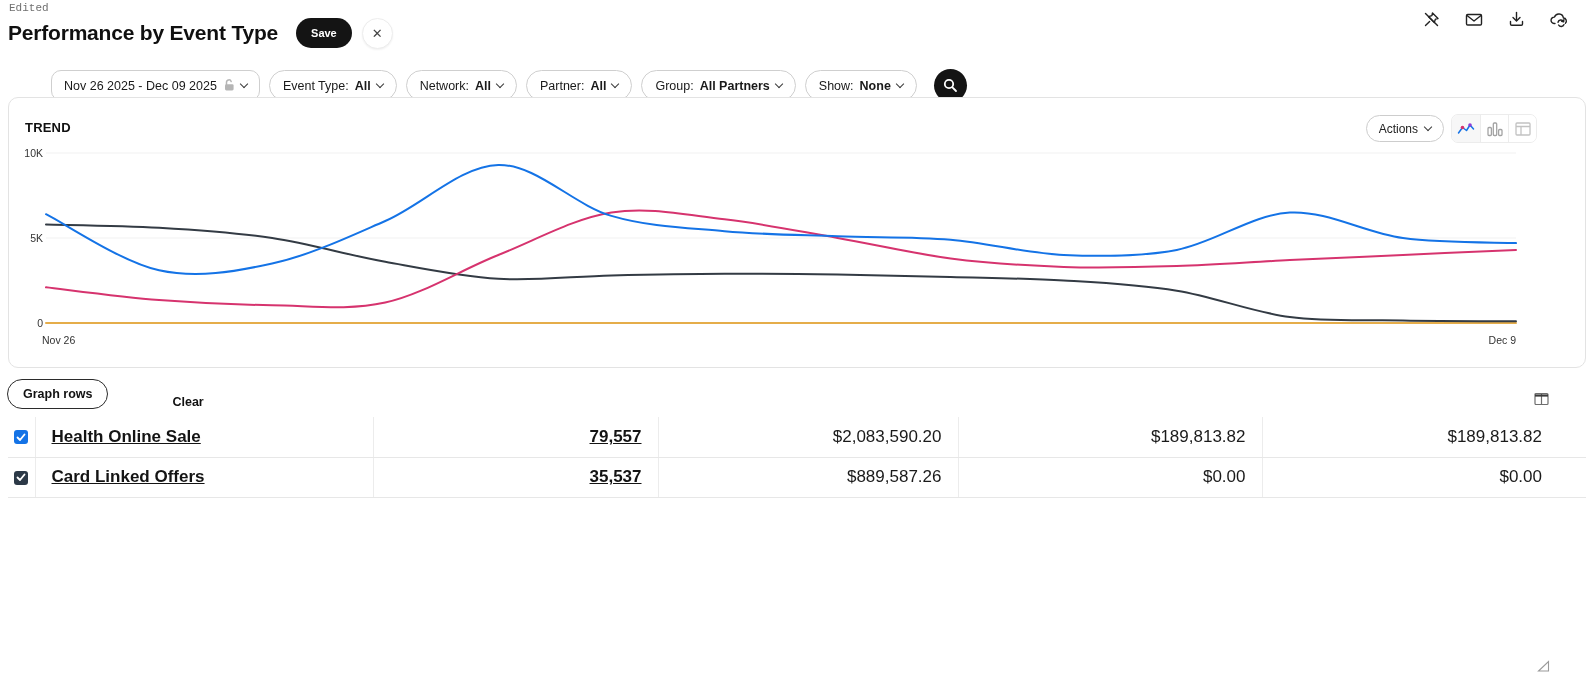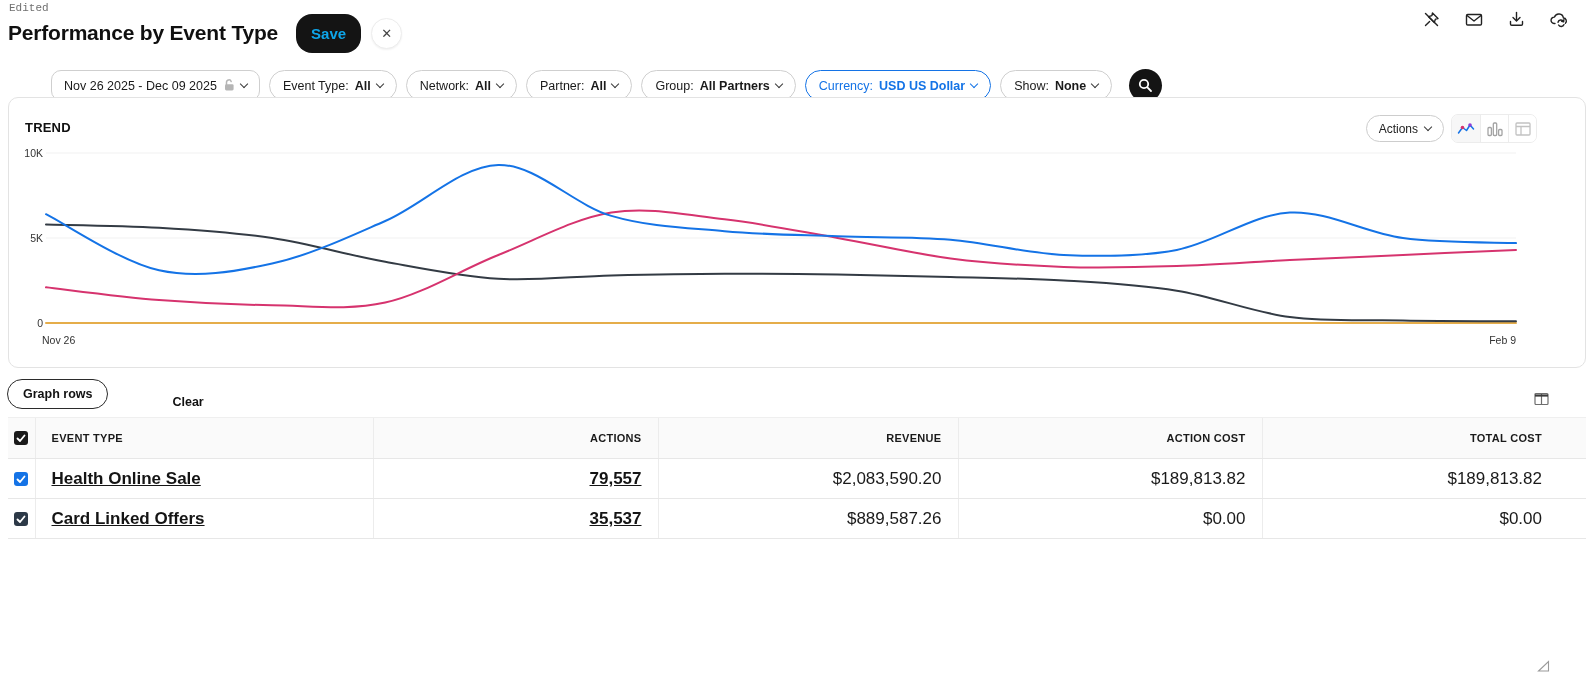--- a/index.html
+++ b/index.html
@@ -7,22 +7,22 @@
   body {
     width:1594px; height:675px; position:relative; overflow:hidden;
     font-family:"Liberation Sans", sans-serif; color:#1a1a1a;
     -webkit-font-smoothing:antialiased;
   }
   
   .edited { margin:2px 0 0 9px; font-size:11px; color:#6f6f6f;font-family:Liberation Mono, monospace; }
   .title-row { display:flex; align-items:center; margin:2px 0 0 8px; height:34px; }
   .page-title { font-size:21px; font-weight:700; letter-spacing:-0.2px; color:#101010; }
   .save-btn {
-    margin-left:18px; background:#141414; color:#0ea5e9; border:none; cursor:pointer;
-    border-radius:16px; height:39px; padding:0 15px; font-size:15px; font-weight:700;
+    margin-left:18px; background:#141414; color:#ffffff; border:none; cursor:pointer;
+    border-radius:16px; height:30px; padding:0 15px; font-size:11px; font-weight:700;
     font-family:inherit;
   }
   .close-btn {
     margin-left:10px; width:31px; height:31px; border-radius:50%; background:#fff;
     border:1px solid #ededed; box-shadow:0 1px 2px rgba(0,0,0,.06); cursor:pointer;
     display:flex; align-items:center; justify-content:center; color:#444; font-size:13px;
   }
   .top-icons { position:absolute; top:10px; right:24px; display:flex; gap:23px; }
   .icon-btn { background:none; border:none; cursor:pointer; padding:0; display:flex; align-items:center; }
   .icon-btn svg { display:block; }
@@ -161,25 +161,20 @@
     <span class="chev"></span>
   </div>
   <div class="pill">
     <span>Partner:</span>
       <span class="val">All</span>
     <span class="chev"></span>
   </div>
   <div class="pill">
     <span>Group:</span>
       <span class="val">All Partners</span>
-    <span class="chev"></span>
-  </div>
-  <div class="pill accent">
-    <span>Currency:</span>
-      <span class="val">USD US Dollar</span>
     <span class="chev"></span>
   </div>
   <div class="pill">
     <span>Show:</span>
       <span class="val">None</span>
     <span class="chev"></span>
   </div>
 
   <button class="search-btn">
     <svg width="17" height="17" viewBox="0 0 17 17" fill="none" stroke="#fff" stroke-width="1.8" stroke-linecap="round">
@@ -229,21 +224,21 @@
       <path d="M37,225C55.846153846153854,225,112.38461538461539,225,150.0769230769231,225C187.7692307692308,225,225.4615384615385,225,263.1538461538462,225C300.84615384615387,225,338.53846153846155,225,376.2307692307692,225C413.9230769230769,225,451.61538461538464,225,489.3076923076923,225C527,225,564.6923076923076,225,602.3846153846154,225C640.0769230769231,225,677.7692307692307,225,715.4615384615385,225C753.1538461538462,225,790.8461538461538,225,828.5384615384615,225C866.2307692307693,225,903.9230769230769,225,941.6153846153846,225C979.3076923076924,225,1017,225,1054.6923076923076,225C1092.3846153846152,225,1130.076923076923,225,1167.7692307692307,225C1205.4615384615383,225,1243.1538461538462,225,1280.8461538461538,225C1318.5384615384614,225,1356.2307692307693,225,1393.923076923077,225C1431.6153846153845,225,1488.1538461538462,225,1507,225" fill="none" stroke="#e5ad4a" stroke-width="2" stroke-linecap="round"></path>
       <path d="M37,126.4C55.846153846153854,126.96666666666667,112.38461538461539,127.53333333333335,150.0769230769231,129.8C187.7692307692308,132.06666666666666,225.4615384615385,134.33333333333334,263.1538461538462,140C300.84615384615387,145.66666666666666,338.53846153846155,157,376.2307692307692,163.8C413.9230769230769,170.60000000000002,451.61538461538464,178.53333333333336,489.3076923076923,180.8C527,183.06666666666666,564.6923076923076,178.25,602.3846153846154,177.4C640.0769230769231,176.55,677.7692307692307,175.84166666666664,715.4615384615385,175.7C753.1538461538462,175.55833333333334,790.8461538461538,175.98333333333335,828.5384615384615,176.55C866.2307692307693,177.11666666666667,903.9230769230769,178.10833333333332,941.6153846153846,179.1C979.3076923076924,180.09166666666667,1017,180.23333333333335,1054.6923076923076,182.5C1092.3846153846152,184.76666666666665,1130.076923076923,186.60833333333332,1167.7692307692307,192.7C1205.4615384615383,198.79166666666666,1243.1538461538462,214.09166666666667,1280.8461538461538,219.05C1318.5384615384614,224.00833333333335,1356.2307692307693,221.74166666666665,1393.923076923077,222.45C1431.6153846153845,223.15833333333333,1488.1538461538462,223.15833333333333,1507,223.3" fill="none" stroke="#333b44" stroke-width="2" stroke-linecap="round"></path>
       <path d="M37,189.3C55.846153846153854,191.425,112.38461538461539,199.07500000000002,150.0769230769231,202.05C187.7692307692308,205.025,225.4615384615385,206.72500000000002,263.1538461538462,207.15C300.84615384615387,207.575,338.53846153846155,212.95833333333331,376.2307692307692,204.6C413.9230769230769,196.24166666666667,451.61538461538464,172.01666666666665,489.3076923076923,157C527,141.98333333333335,564.6923076923076,120.45,602.3846153846154,114.5C640.0769230769231,108.55,677.7692307692307,117.05,715.4615384615385,121.3C753.1538461538462,125.55,790.8461538461538,133.48333333333332,828.5384615384615,140C866.2307692307693,146.51666666666668,903.9230769230769,155.58333333333334,941.6153846153846,160.4C979.3076923076924,165.21666666666667,1017,167.625,1054.6923076923076,168.9C1092.3846153846152,170.175,1130.076923076923,169.18333333333334,1167.7692307692307,168.05C1205.4615384615383,166.91666666666669,1243.1538461538462,163.94166666666666,1280.8461538461538,162.1C1318.5384615384614,160.25833333333333,1356.2307692307693,158.7,1393.923076923077,157C1431.6153846153845,155.3,1488.1538461538462,152.75,1507,151.9" fill="none" stroke="#d6336e" stroke-width="2" stroke-linecap="round"></path>
       <path d="M37,116.2C55.846153846153854,125.55000000000001,112.38461538461539,164.08333333333334,150.0769230769231,172.3C187.7692307692308,180.51666666666668,225.4615384615385,173.71666666666667,263.1538461538462,165.5C300.84615384615387,157.28333333333333,338.53846153846155,139.43333333333334,376.2307692307692,123C413.9230769230769,106.56666666666666,451.61538461538464,67.75,489.3076923076923,66.9C527,66.05000000000001,564.6923076923076,106.85000000000001,602.3846153846154,117.9C640.0769230769231,128.95,677.7692307692307,129.79999999999998,715.4615384615385,133.2C753.1538461538462,136.6,790.8461538461538,136.88333333333335,828.5384615384615,138.3C866.2307692307693,139.71666666666667,903.9230769230769,138.58333333333331,941.6153846153846,141.7C979.3076923076924,144.81666666666666,1017,155.3,1054.6923076923076,157C1092.3846153846152,158.7,1130.076923076923,158.98333333333335,1167.7692307692307,151.9C1205.4615384615383,144.81666666666666,1243.1538461538462,116.48333333333333,1280.8461538461538,114.5C1318.5384615384614,112.51666666666667,1356.2307692307693,134.9,1393.923076923077,140C1431.6153846153845,145.1,1488.1538461538462,144.25000000000003,1507,145.10000000000002" fill="none" stroke="#1473e6" stroke-width="2" stroke-linecap="round"></path>
     </svg>
 
   <span class="axis-label ylab" style="left:6px; top:49px">10K</span>
   <span class="axis-label ylab" style="left:6px; top:134px">5K</span>
   <span class="axis-label ylab" style="left:6px; top:219px">0</span>
   <span class="axis-label" style="left:33px; top:236px">Nov 26</span>
-  <span class="axis-label" style="left:1474px; top:236px; width:33px; text-align:right">Feb 9</span>
+  <span class="axis-label" style="left:1474px; top:236px; width:33px; text-align:right">Dec 9</span>
 </div>
 
 <div class="rows-toolbar">
   <button class="graphrows-btn">Graph rows</button>
   <button class="clear-btn">Clear</button>
   <button class="columns-btn">
     <svg width="15" height="14" viewBox="0 0 15 14" fill="none" stroke="#6e6e6e" stroke-width="1.2">
       <rect x="1" y="1.5" width="13" height="11" rx="1"></rect>
         <line x1="7.5" y1="1.5" x2="7.5" y2="12.5"></line>
         <path d="M1 3.5h13" stroke="#3a3a3a" stroke-width="2.2"></path>
@@ -254,34 +249,20 @@
 <table class="data-table">
   <colgroup>
       <col style="width:27px">
       <col style="width:338px">
       <col style="width:285px">
       <col style="width:300px">
       <col style="width:304px">
       <col style="width:324px">
     </colgroup>
   <thead>
-    <tr>
-      <th class="cb-cell">
-        <span class="checkbox" style="background:#1a1a1a">
-          <svg width="10" height="9" viewBox="0 0 10 9" fill="none" stroke="#fff" stroke-width="1.8" stroke-linecap="round" stroke-linejoin="round">
-              <polyline points="1.5,4.5 4,7 8.5,1.5"></polyline>
-            </svg>
-        </span>
-      </th>
-      <th class="sep name-cell">EVENT TYPE</th>
-      <th class="sep num">ACTIONS</th>
-      <th class="sep num">REVENUE</th>
-      <th class="sep num">ACTION COST</th>
-      <th class="sep num last">TOTAL COST</th>
-    </tr>
   </thead>
   <tbody>
     <tr>
       <td class="cb-cell"><span class="checkbox" style="background-color: rgb(20, 115, 230);">
             <svg width="10" height="9" viewBox="0 0 10 9" fill="none" stroke="#fff" stroke-width="1.8" stroke-linecap="round" stroke-linejoin="round">
               <polyline points="1.5,4.5 4,7 8.5,1.5"></polyline>
             </svg>
           </span></td>
       <td class="sep name-cell"><a class="row-link">Health Online Sale</a></td>
       <td class="sep num"><a class="row-link">79,557</a></td>

